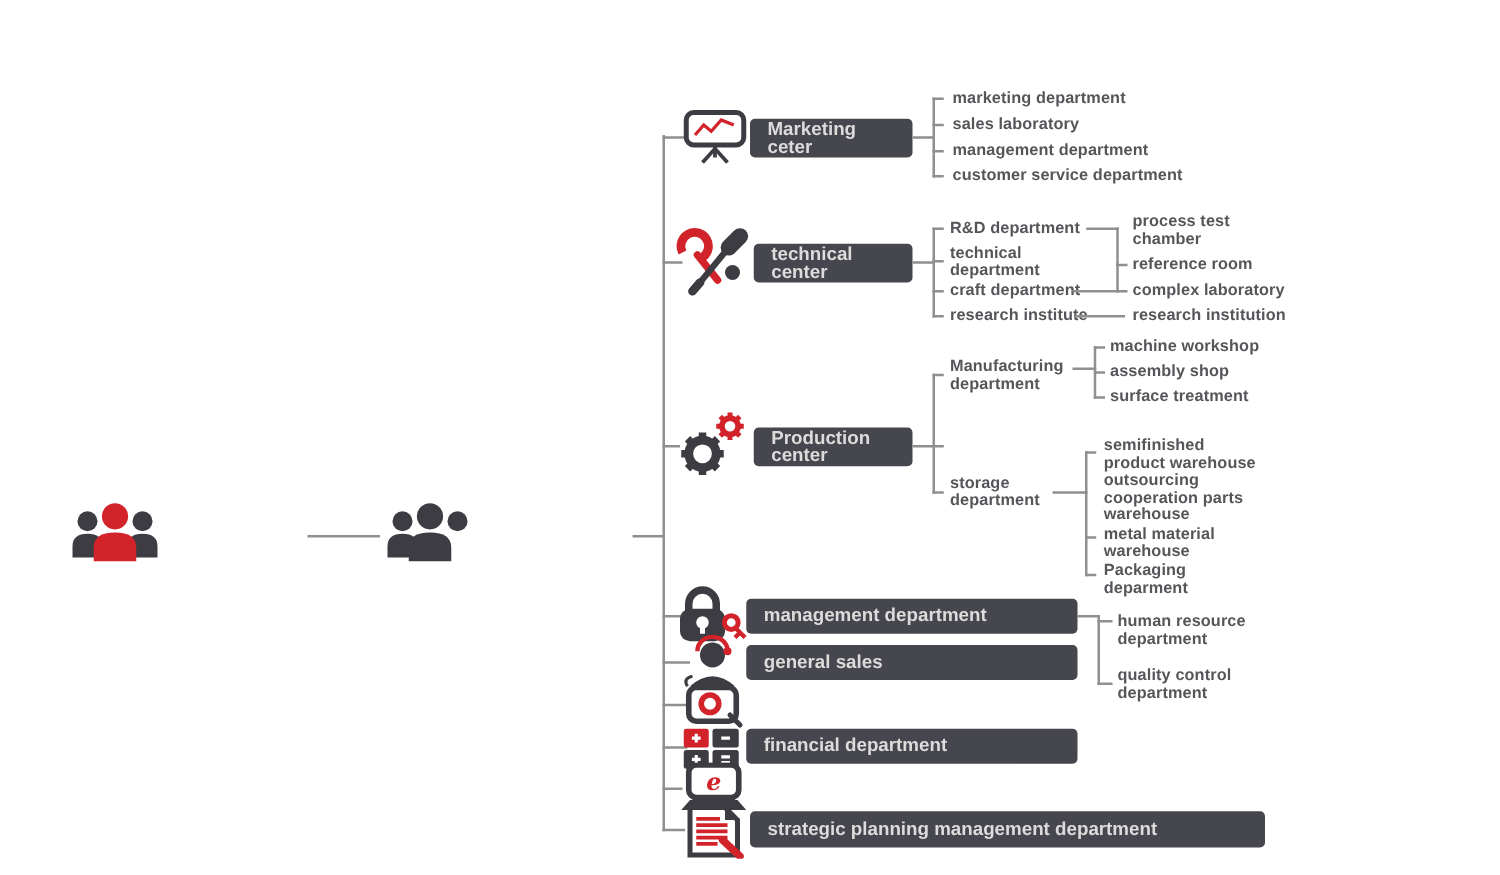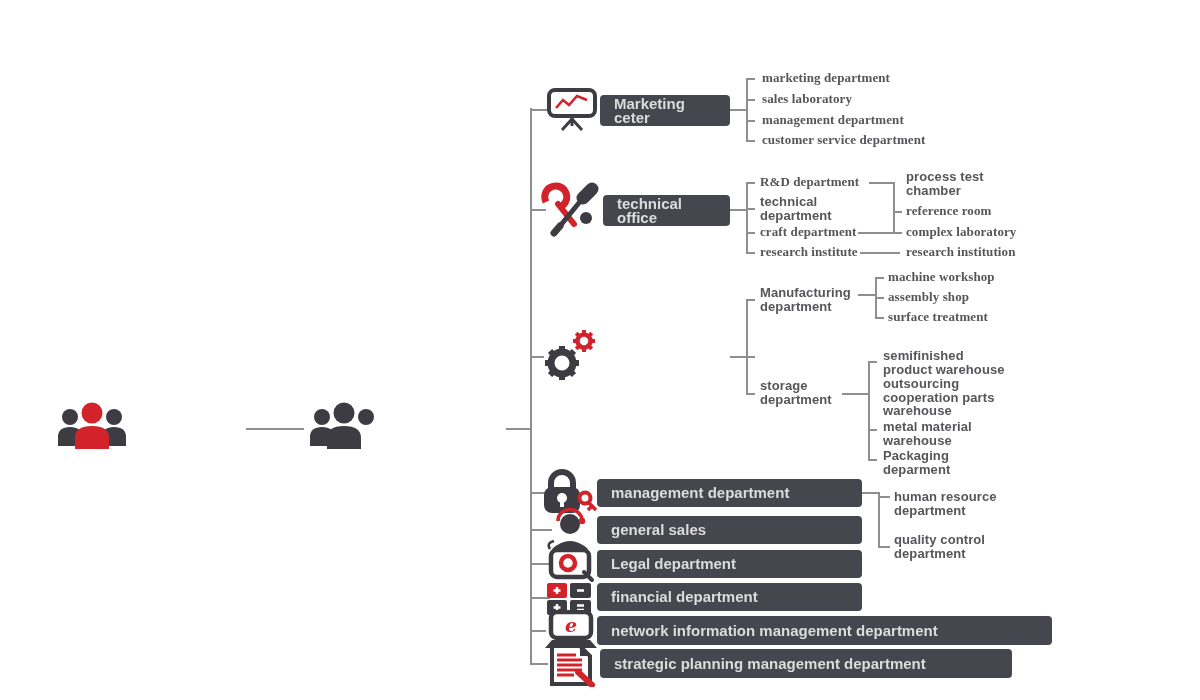--- a/index.html
+++ b/index.html
@@ -14,21 +14,21 @@
     position:absolute; background:#46464e; border-radius:4px;
     color:#dcdcdc; font-weight:bold; display:flex; align-items:center;
   }
   .box.red { background:#d2232a; color:#ffffff; }
   .box .t { padding-left:14px; font-size:15px; line-height:14px; }
   .box .t.one { white-space:nowrap; font-size:15px; }
   .leaf {
     position:absolute; font-size:13px; font-weight:600; color:#56565a;
     line-height:13.5px; letter-spacing:0.1px;
   }
-  .nowrap { white-space:nowrap;font-family:Liberation Serif, serif; }
+  .nowrap { white-space:nowrap; }
   .icon { position:absolute; }
   svg { display:block; }
 </style>
 </head>
 <body>
 
 <div class="stage">
 
   <span class="icon" style="left:56px;top:401px">
     <svg width="72" height="50" viewBox="0 0 72 50">
@@ -100,21 +100,21 @@
     <svg width="62" height="55" viewBox="0 0 62 55">
       <path d="M8 20 A 11 11 0 1 1 24 24" fill="none" stroke="#d2232a" stroke-width="7"></path>
       <path d="M20 22 L36 42" stroke="#d2232a" stroke-width="6" stroke-linecap="round"></path>
       <path d="M54 7 L45 16" stroke="#3c3c42" stroke-width="13" stroke-linecap="round"></path>
       <path d="M45 16 L22 44" stroke="#3c3c42" stroke-width="5" stroke-linecap="round"></path>
       <path d="M22 44 L16 51" stroke="#3c3c42" stroke-width="7" stroke-linecap="round"></path>
       <circle cx="48" cy="36" r="6" fill="#3c3c42"></circle>
     </svg>
   </span>
   <div class="box" style="left:603px;top:195px;width:127px;height:31px">
-    <div class="t" style="width:80px">technical office</div>
+    <div class="t" style="width:80px">technical center</div>
   </div>
   <div class="h" style="left:730px;top:209px;width:17px"></div>
   <div class="v" style="left:746px;top:182px;height:72px"></div>
   <div class="h" style="left:746px;top:182px;width:9px"></div>
   <div class="h" style="left:746px;top:208px;width:9px"></div>
   <div class="h" style="left:746px;top:232px;width:9px"></div>
   <div class="h" style="left:746px;top:252px;width:9px"></div>
   <div class="leaf nowrap" style="left:760px;top:175px">R&amp;D department</div>
   <div class="leaf" style="left:760px;top:195px;width:82px">technical department</div>
   <div class="leaf nowrap" style="left:760px;top:225px">craft department</div>
@@ -150,20 +150,23 @@
         <line x1="48" y1="20.5" x2="48" y2="25"></line>
           <line x1="43.4" y1="18.6" x2="40.2" y2="21.8"></line>
         <line x1="41.5" y1="14" x2="37" y2="14"></line>
           <line x1="43.4" y1="9.4" x2="40.2" y2="6.2"></line>
         <line x1="48" y1="7.5" x2="48" y2="3"></line>
           <line x1="52.6" y1="9.4" x2="55.8" y2="6.2"></line>
       </g>
       <circle cx="48" cy="14" r="6.5" fill="none" stroke="#d2232a" stroke-width="4.5"></circle>
     </svg>
   </span>
+  <div class="box" style="left:603px;top:342px;width:127px;height:31px">
+    <div class="t" style="width:90px">Production center</div>
+  </div>
   <div class="h" style="left:730px;top:356px;width:17px"></div>
   <div class="v" style="left:746px;top:299px;height:96px"></div>
   <div class="h" style="left:746px;top:299px;width:9px"></div>
   <div class="h" style="left:746px;top:356px;width:9px"></div>
   <div class="h" style="left:746px;top:393px;width:9px"></div>
   <div class="leaf" style="left:760px;top:286px;width:105px">Manufacturing department</div>
   <div class="leaf" style="left:760px;top:379px;width:80px">storage department</div>
 
   <div class="h" style="left:858px;top:294px;width:19px"></div>
   <div class="v" style="left:875px;top:277px;height:42px"></div>
@@ -218,23 +221,20 @@
   </div>
 
   <span class="icon" style="left:547px;top:543px">
     <svg width="50" height="40" viewBox="0 0 50 40">
       <rect x="14" y="2" width="16" height="9" rx="2" fill="#3c3c42"></rect>
       <rect x="4" y="7" width="38" height="27" rx="6" fill="#fff" stroke="#3c3c42" stroke-width="4.5"></rect>
       <circle cx="21" cy="20" r="7" fill="none" stroke="#d2232a" stroke-width="4.5"></circle>
       <path d="M37 29 l8 8" stroke="#3c3c42" stroke-width="4" stroke-linecap="round"></path>
     </svg>
   </span>
-  <div class="box" style="left:597px;top:550px;width:265px;height:28px">
-    <div class="t one">Legal department</div>
-  </div>
 
   <span class="icon" style="left:546px;top:582px">
     <svg width="46" height="34" viewBox="0 0 46 34">
       <rect x="1" y="1" width="20" height="15" rx="2" fill="#d2232a"></rect>
       <rect x="24" y="1" width="21" height="15" rx="2" fill="#3c3c42"></rect>
       <rect x="1" y="18" width="20" height="15" rx="2" fill="#3c3c42"></rect>
       <rect x="24" y="18" width="21" height="15" rx="2" fill="#3c3c42"></rect>
       <path d="M11 5 v7 M7.5 8.5 h7" stroke="#fff" stroke-width="2.5"></path>
       <path d="M31 8.5 h7" stroke="#fff" stroke-width="2.5"></path>
       <path d="M11 22 v7 M7.5 25.5 h7" stroke="#fff" stroke-width="2.5"></path>
@@ -245,23 +245,20 @@
     <div class="t one">financial department</div>
   </div>
 
   <span class="icon" style="left:542px;top:610px">
     <svg width="58" height="40" viewBox="0 0 58 40">
       <rect x="9" y="2" width="40" height="26" rx="6" fill="#fff" stroke="#3c3c42" stroke-width="4.5"></rect>
       <text x="29" y="22" text-anchor="middle" font-size="19" font-style="italic" font-weight="bold" fill="#d2232a" font-family="DejaVu Serif, serif">e</text>
       <path d="M3 38 h52 l-7 -8 h-38 z" fill="#3c3c42"></path>
     </svg>
   </span>
-  <div class="box" style="left:597px;top:616px;width:455px;height:29px">
-    <div class="t one">network information management department</div>
-  </div>
 
   <span class="icon" style="left:544px;top:643px">
     <svg width="54" height="44" viewBox="0 0 54 44">
       <path d="M8 3 h28 l10 10 v28 h-38 z" fill="#fff" stroke="#3c3c42" stroke-width="4"></path>
       <path d="M36 3 l10 10 h-10 z" fill="#3c3c42"></path>
       <g stroke="#d2232a" stroke-width="3">
         <line x1="13" y1="12" x2="32" y2="12"></line>
         <line x1="13" y1="17" x2="38" y2="17"></line>
         <line x1="13" y1="22" x2="38" y2="22"></line>
         <line x1="13" y1="27" x2="38" y2="27"></line>

